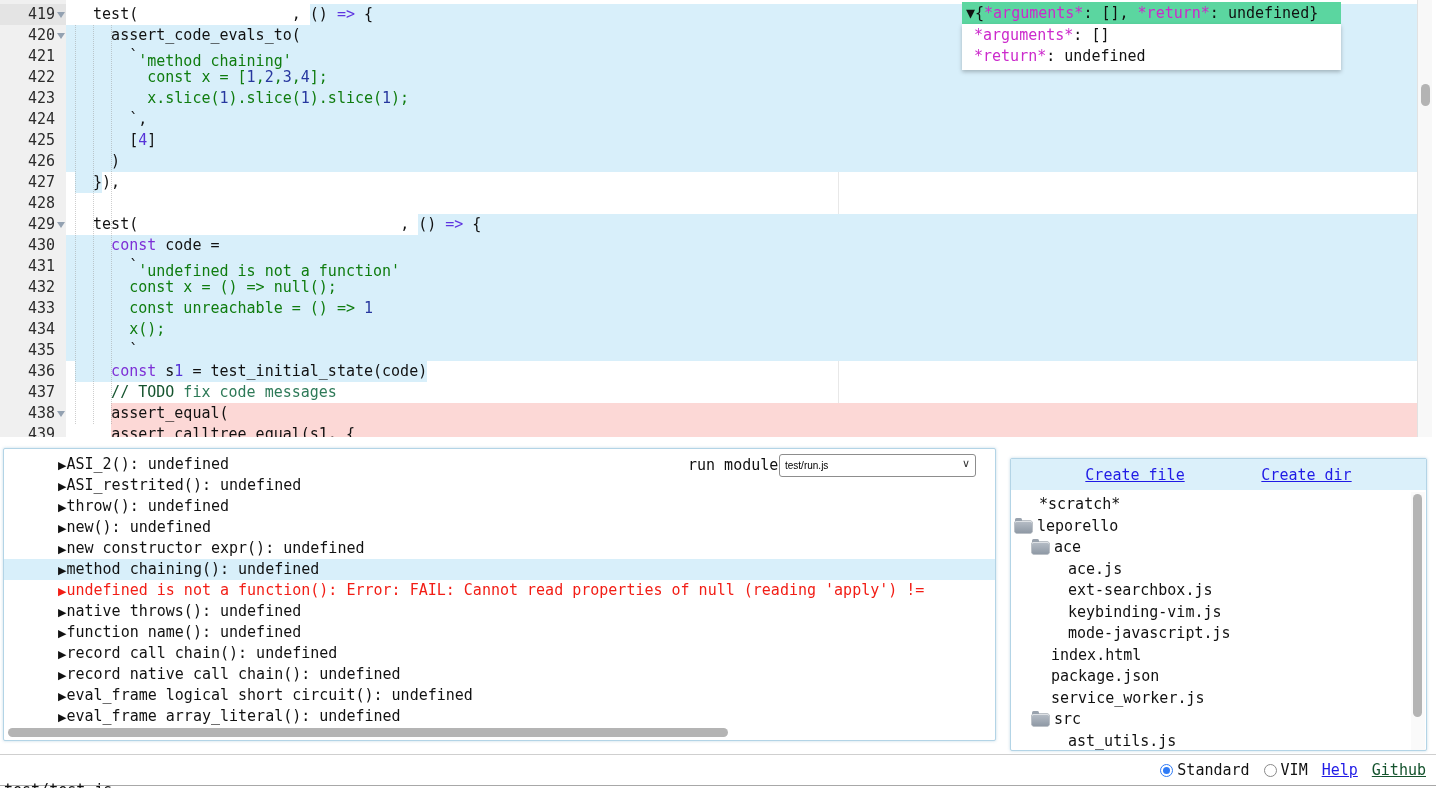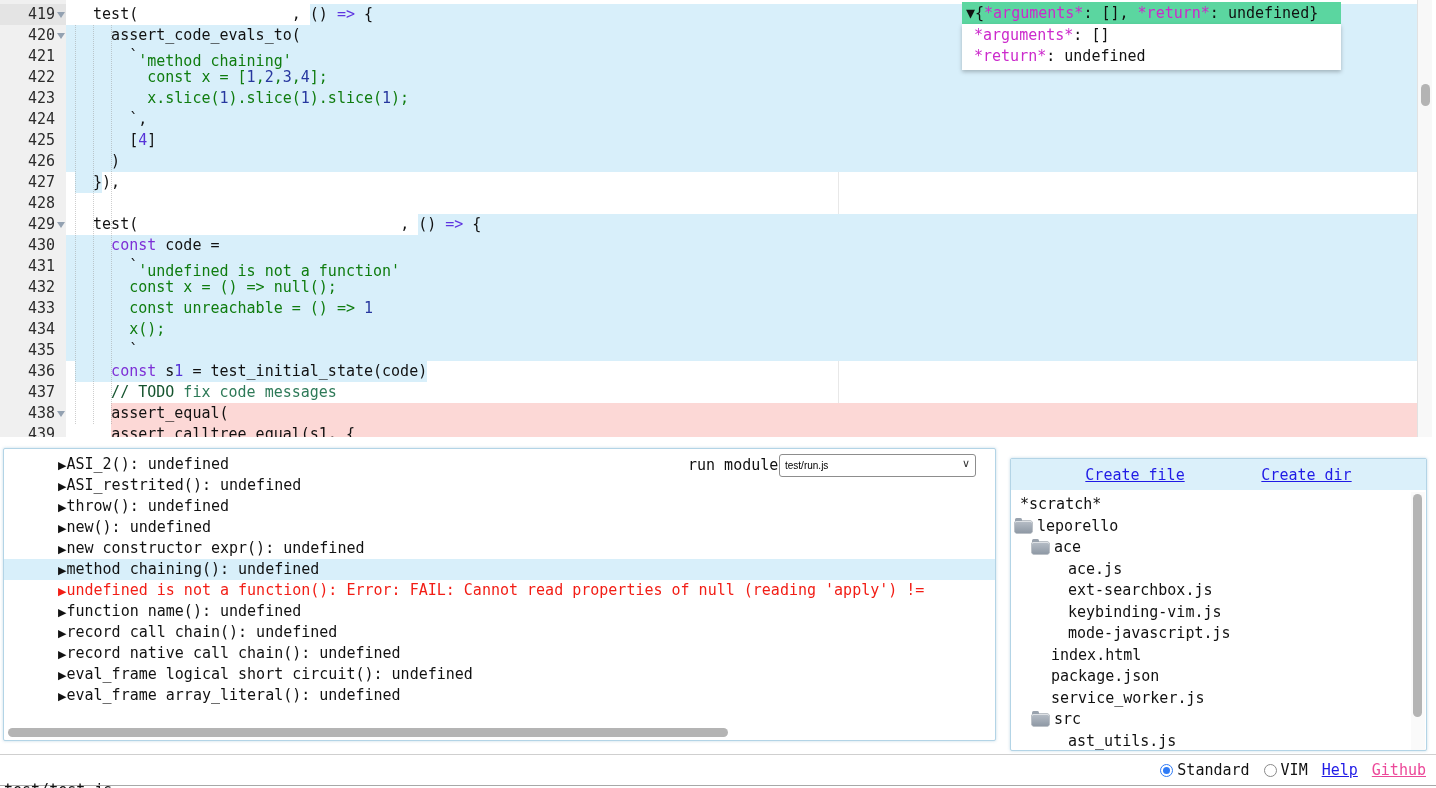--- a/index.html
+++ b/index.html
@@ -57,21 +57,21 @@
                   font-size:11px; color:#333; pointer-events:none; }
   .con-hscroll { position:absolute; left:0; bottom:1px; height:12px; width:991px; background:#fff; }
   .con-hthumb { position:absolute; left:4px; top:1px; width:720px; height:9px; border-radius:5px; background:#b4b4b4; }
 
   .tree { position:absolute; left:1010px; top:448px; width:417px; height:293px; background:#fff;
           border:1px solid #b3d4e6; border-radius:2px; box-shadow:0 0 3px rgba(120,170,200,0.45);
           overflow:hidden;margin-top:10px; }
   .tree-head { height:31px; background:#dbf0fa; display:flex; justify-content:space-around;
                align-items:center; padding:0 36px; }
   .tree-link { text-decoration:underline; cursor:pointer; }
-  .link-blue { color:#1f1ae6; } .link-purple { color:#ec4899; }
+  .link-blue { color:#1f1ae6; } .link-purple { color:#14532d; }
   .tree-list { position:relative; padding-top:4px; }
   .tree-row { height:21.5px; line-height:21.5px; white-space:pre; display:flex; align-items:center; }
   .folder-ico { position:relative; width:17px; height:12px; margin-right:5px; margin-top:1px;
                 background:linear-gradient(#b7bec7,#8f99a5); border-radius:1.5px;
                 box-shadow:inset 0 1px 0 rgba(255,255,255,0.55), 0 0 0 0.5px #7a8490; flex:0 0 auto; }
   .folder-ico:before { content:""; position:absolute; left:0; top:-3px; width:7px; height:3px;
                 background:#99a2ad; border-radius:1.5px 1.5px 0 0; }
   .tree-scroll { position:absolute; right:1px; top:33px; width:14px; height:258px; background:#fafafa; }
   .tree-thumb { position:absolute; left:2px; top:2px; width:9px; height:223px; border-radius:5px; background:#b4b4b4; }
 
@@ -159,20 +159,21 @@
 
   <div class="console">
     <div id="console-items" style="padding-top:5px;">
         <div class="console-row"><span class="tri">▶</span><span>ASI_2(): undefined</span></div>
         <div class="console-row"><span class="tri">▶</span><span>ASI_restrited(): undefined</span></div>
         <div class="console-row"><span class="tri">▶</span><span>throw(): undefined</span></div>
         <div class="console-row"><span class="tri">▶</span><span>new(): undefined</span></div>
         <div class="console-row"><span class="tri">▶</span><span>new constructor expr(): undefined</span></div>
         <div class="console-row console-sel"><span class="tri">▶</span><span>method chaining(): undefined</span></div>
         <div class="console-row console-err"><span class="tri">▶</span><span>undefined is not a function(): Error: FAIL: Cannot read properties of null (reading 'apply') != </span></div>
+        <div class="console-row"><span class="tri">▶</span><span>native throws(): undefined</span></div>
         <div class="console-row"><span class="tri">▶</span><span>function name(): undefined</span></div>
         <div class="console-row"><span class="tri">▶</span><span>record call chain(): undefined</span></div>
         <div class="console-row"><span class="tri">▶</span><span>record native call chain(): undefined</span></div>
         <div class="console-row"><span class="tri">▶</span><span>eval_frame logical short circuit(): undefined</span></div>
         <div class="console-row"><span class="tri">▶</span><span>eval_frame array_literal(): undefined</span></div>
       </div>
     <div class="run-module">
       <span class="run-label">run module</span>
       <span class="select-wrap">
         <select>
@@ -185,21 +186,21 @@
       <div class="con-hthumb"></div>
     </div>
   </div>
 
   <div class="tree">
     <div class="tree-head">
       <span class="tree-link link-blue">Create file</span>
       <span class="tree-link link-blue">Create dir</span>
     </div>
     <div class="tree-list" id="tree-list">
-        <div class="tree-row" style="padding-left: 9px;"><span>*scratch*</span></div>
+        <div class="tree-row" style="padding-left: 28px;"><span>*scratch*</span></div>
         <div class="tree-row" style="padding-left: 4px;"><span class="folder-ico"></span><span>leporello</span></div>
         <div class="tree-row" style="padding-left: 21px;"><span class="folder-ico"></span><span>ace</span></div>
         <div class="tree-row" style="padding-left: 57px;"><span>ace.js</span></div>
         <div class="tree-row" style="padding-left: 57px;"><span>ext-searchbox.js</span></div>
         <div class="tree-row" style="padding-left: 57px;"><span>keybinding-vim.js</span></div>
         <div class="tree-row" style="padding-left: 57px;"><span>mode-javascript.js</span></div>
         <div class="tree-row" style="padding-left: 40px;"><span>index.html</span></div>
         <div class="tree-row" style="padding-left: 40px;"><span>package.json</span></div>
         <div class="tree-row" style="padding-left: 40px;"><span>service_worker.js</span></div>
         <div class="tree-row" style="padding-left: 21px;"><span class="folder-ico"></span><span>src</span></div>

